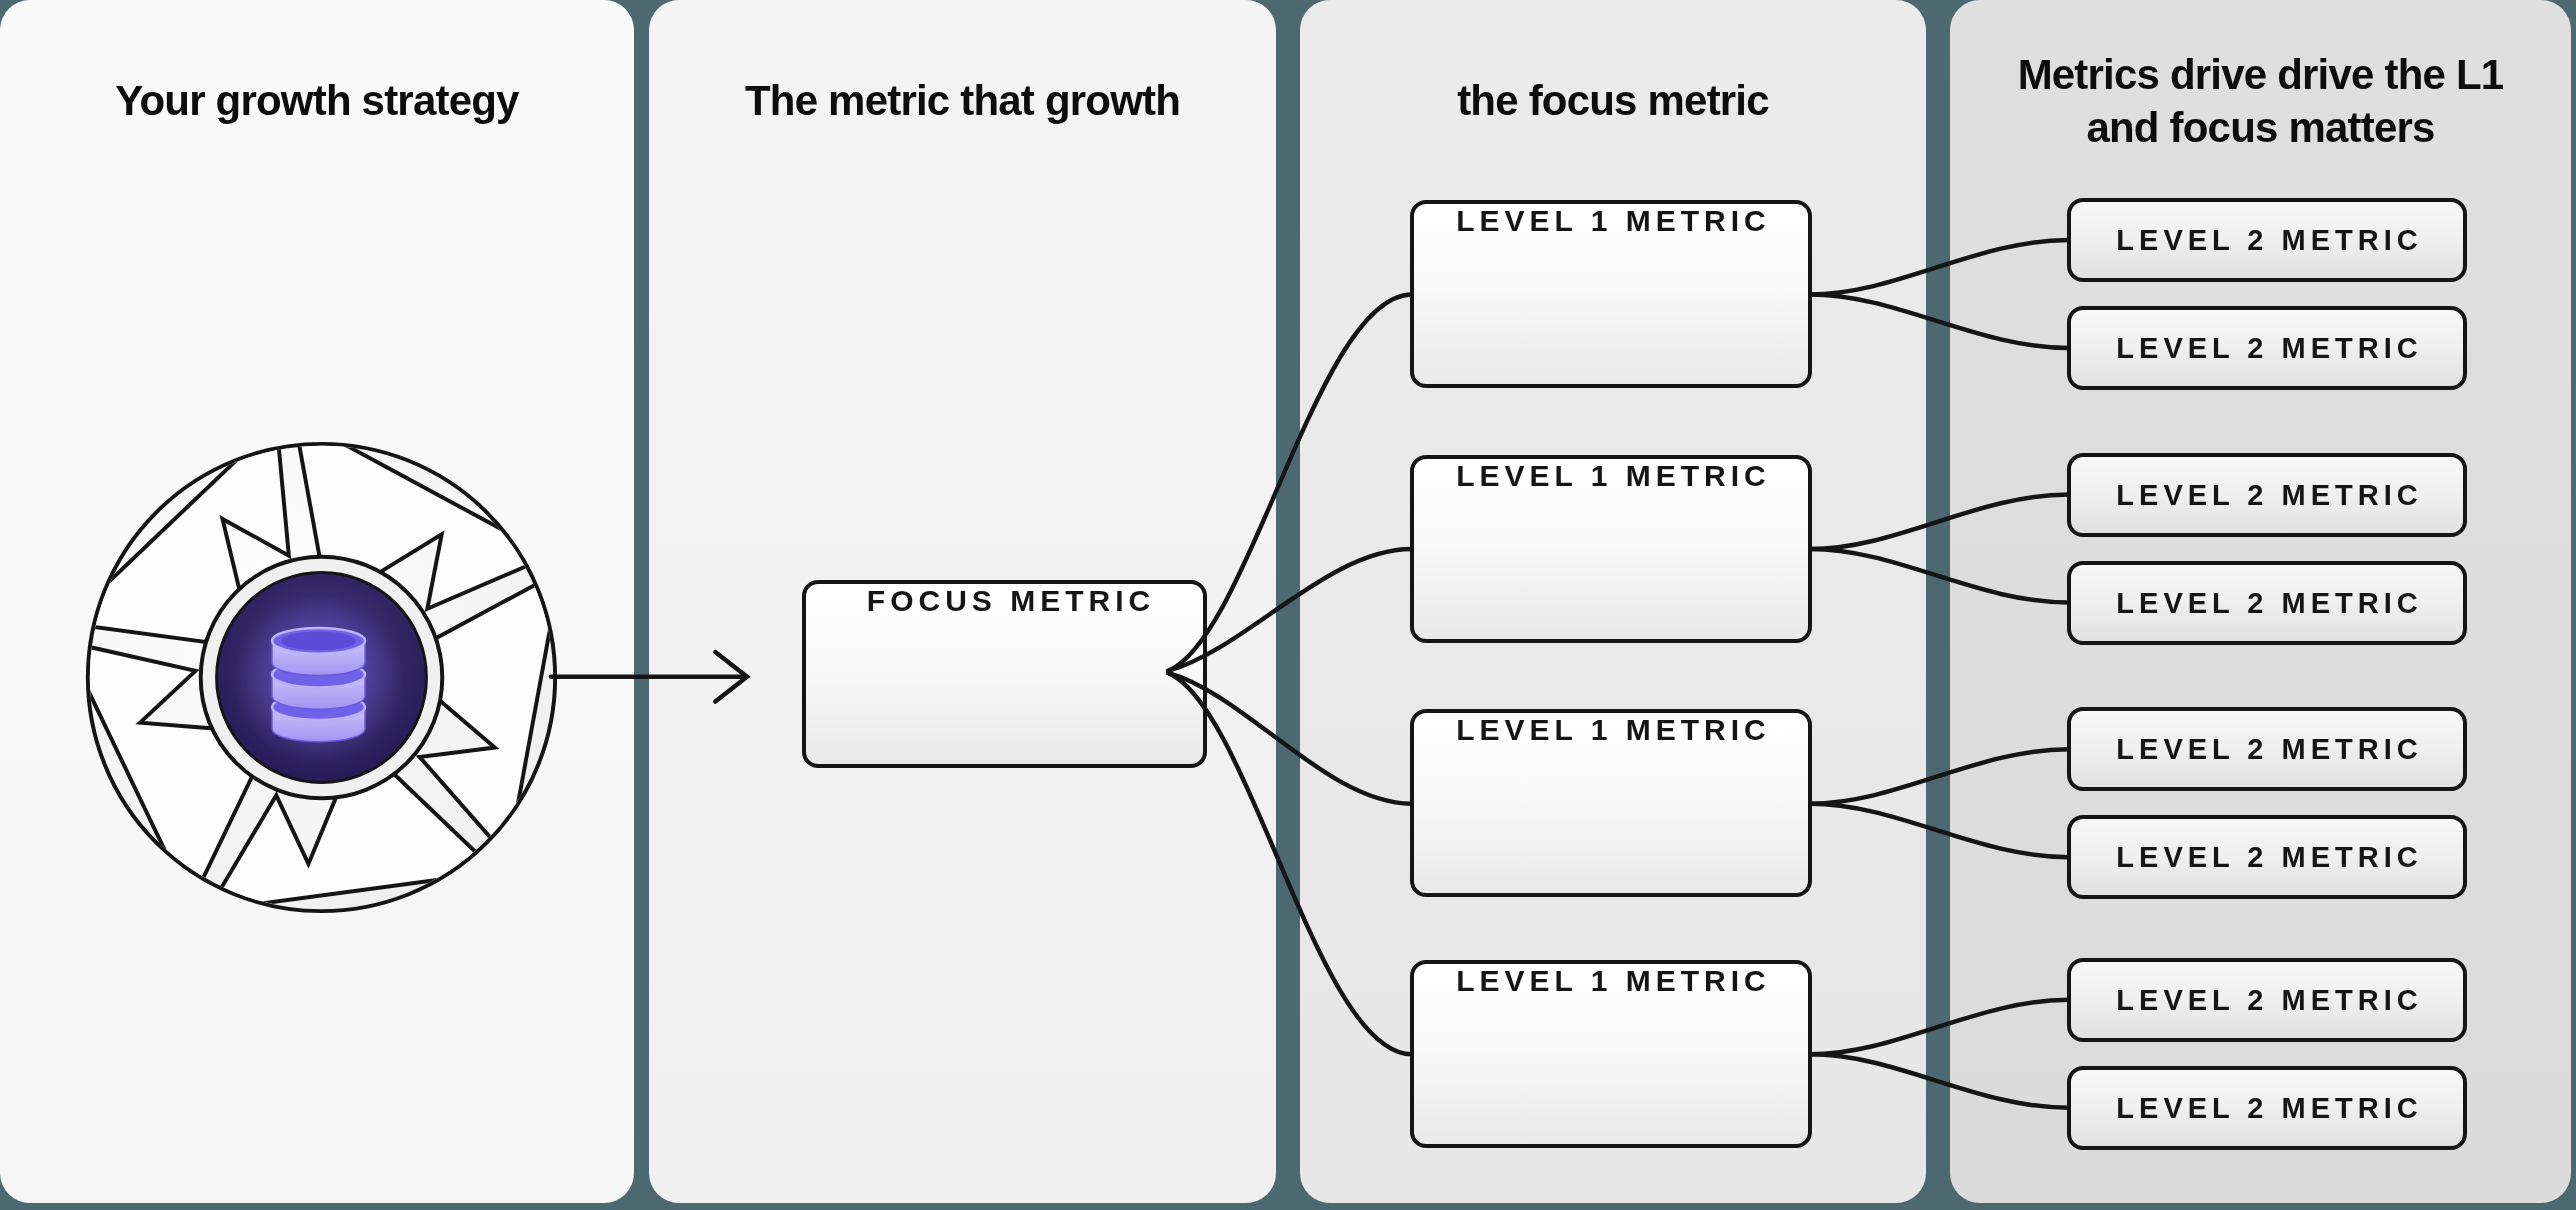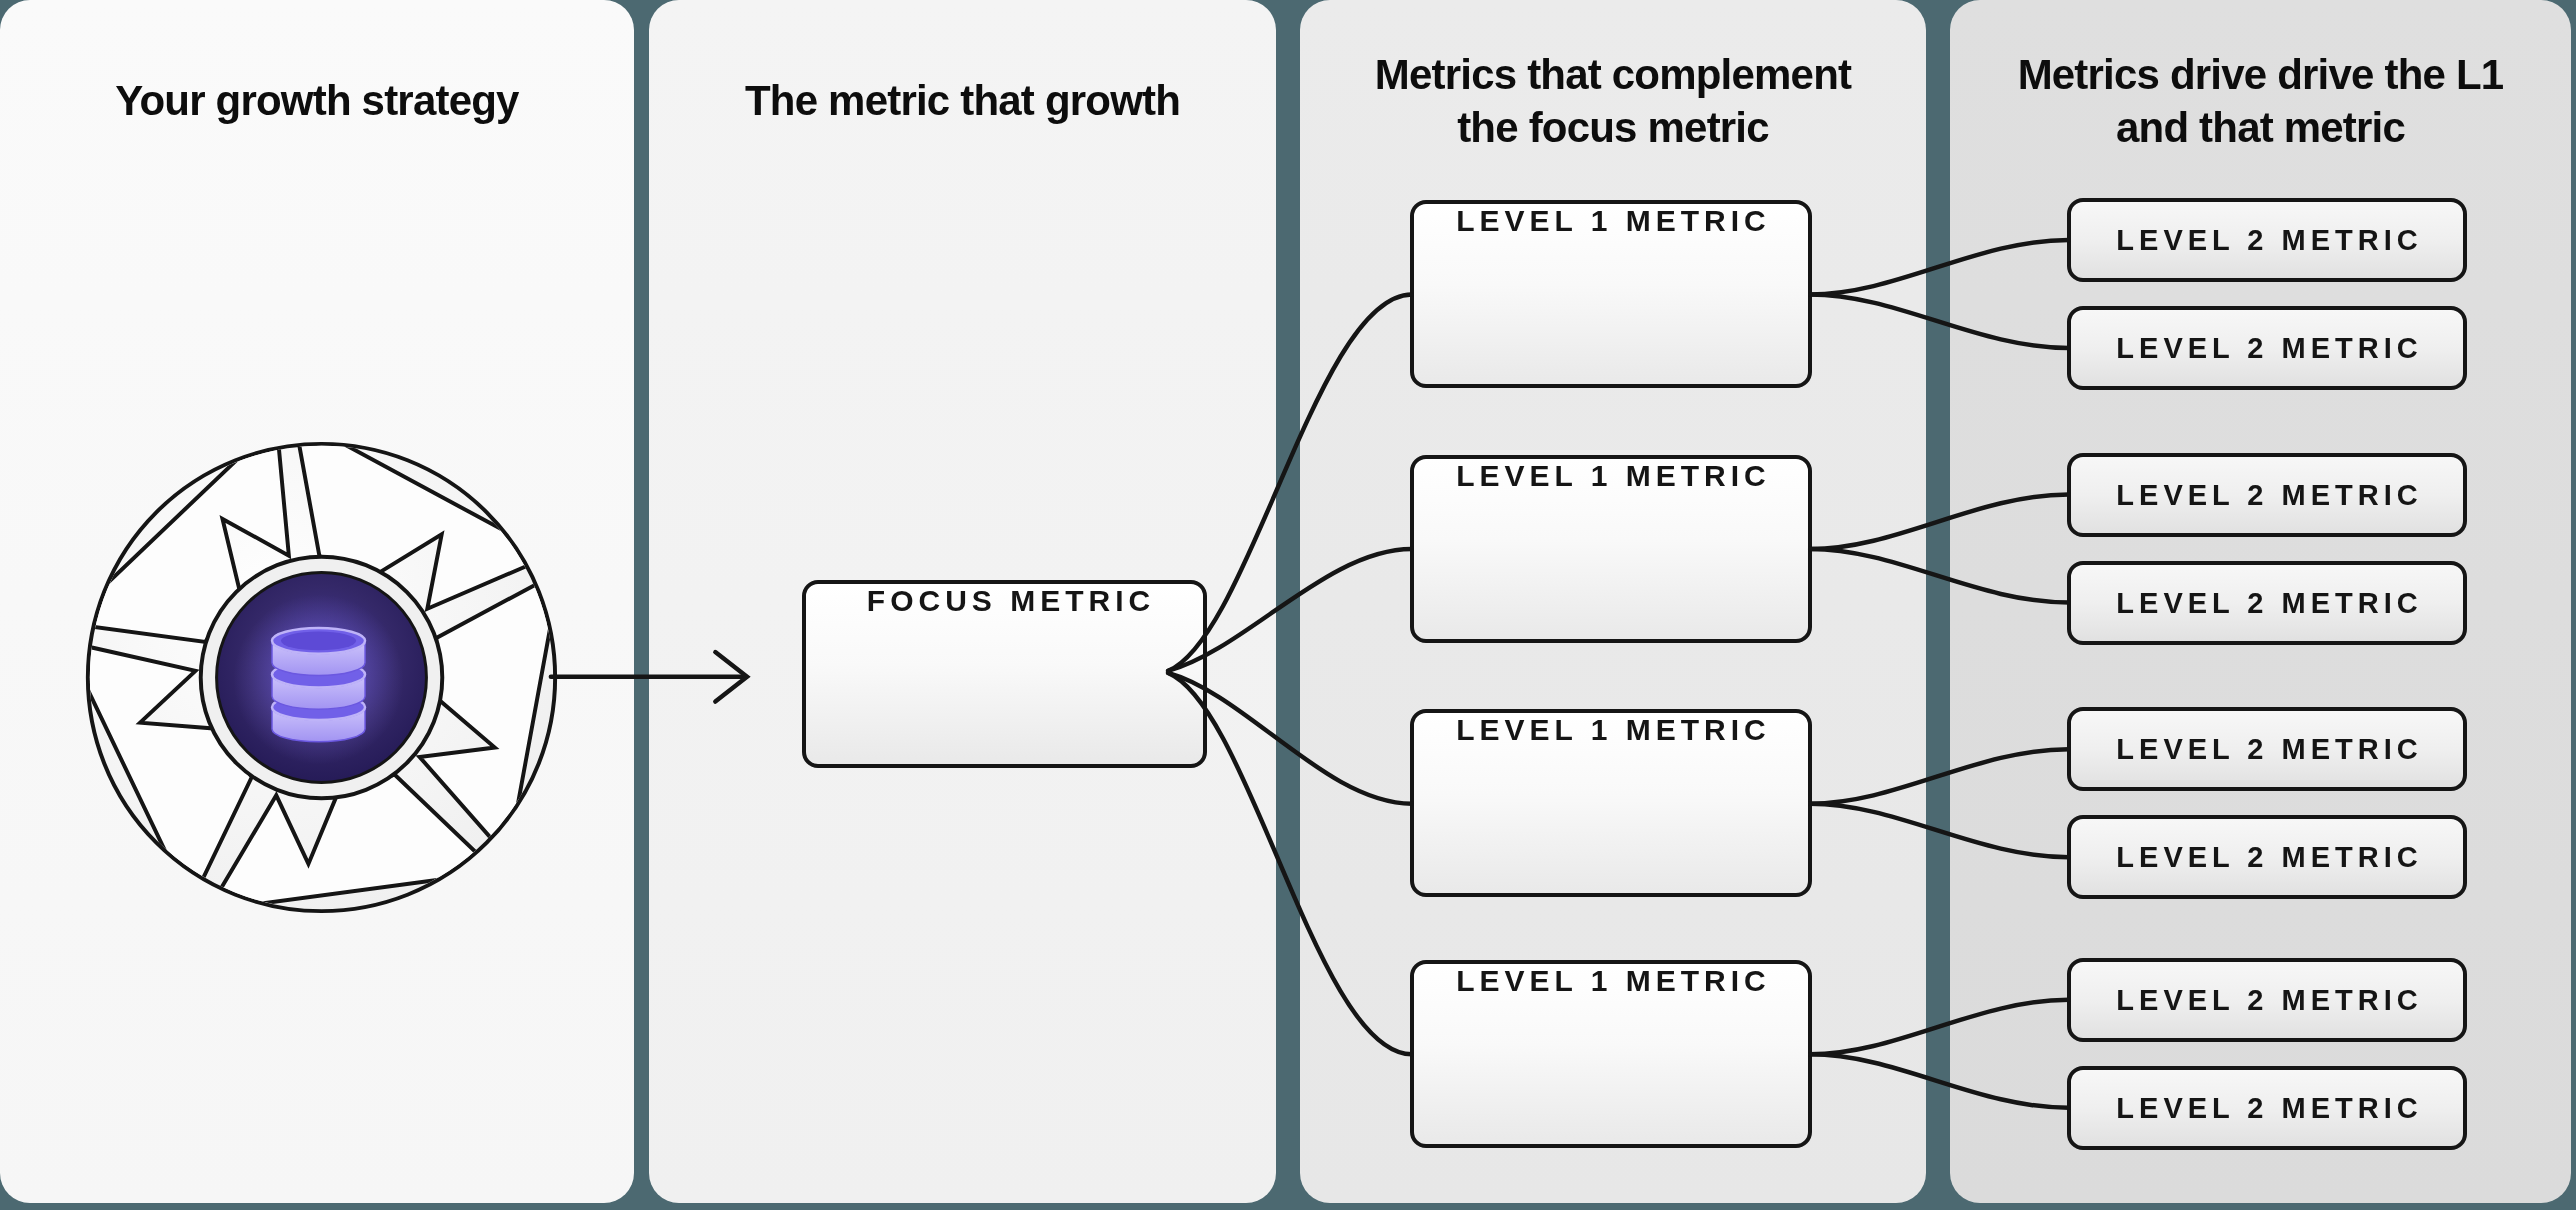--- a/index.html
+++ b/index.html
@@ -47,29 +47,28 @@
   </div>
 
   <div class="panel panel-2">
     <div class="panel-header">
       <div class="panel-title">The metric that growth</div>
     </div>
   </div>
 
   <div class="panel panel-3">
     <div class="panel-header">
-      <div class="panel-title">Metrics that complement</div>
       <div class="panel-title">the focus metric</div>
     </div>
   </div>
 
   <div class="panel panel-4">
     <div class="panel-header">
       <div class="panel-title">Metrics drive drive the L1</div>
-      <div class="panel-title">and that metric</div>
+      <div class="panel-title">and focus matters</div>
     </div>
   </div>
 
   <svg id="flywheel" width="495" height="495" viewBox="-250 -250 500 500">
     <defs>
       <radialGradient id="rimGrad" cx="40%" cy="35%" r="80%">
         <stop offset="0%" stop-color="#ffffff"></stop>
           <stop offset="100%" stop-color="#ededed"></stop>
       </radialGradient>
       <radialGradient id="coreGrad" cx="50%" cy="42%" r="65%">

